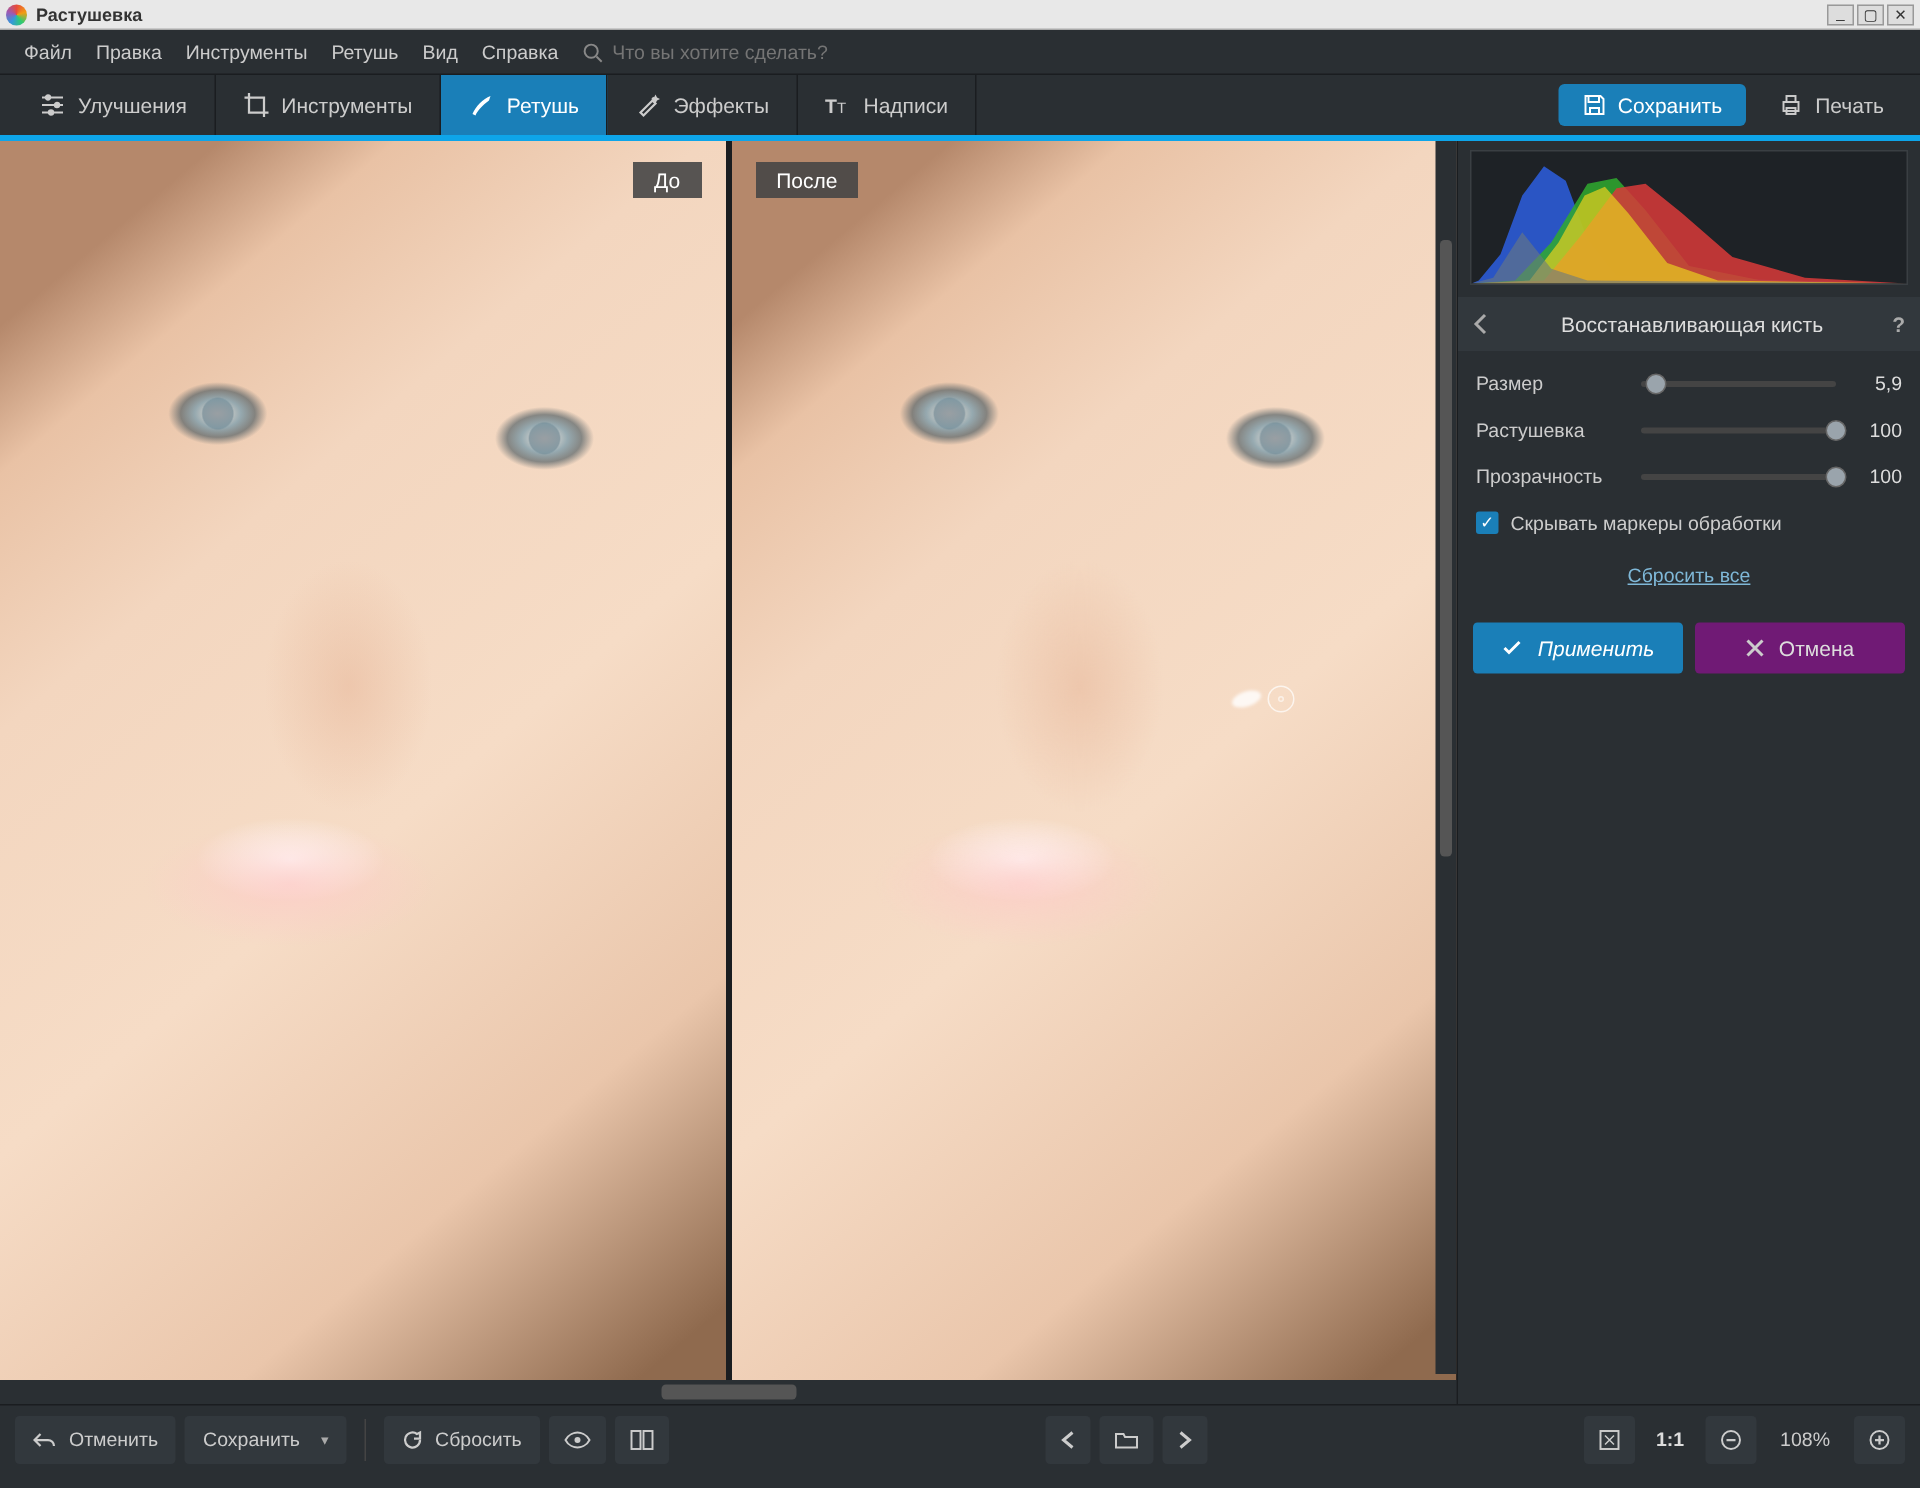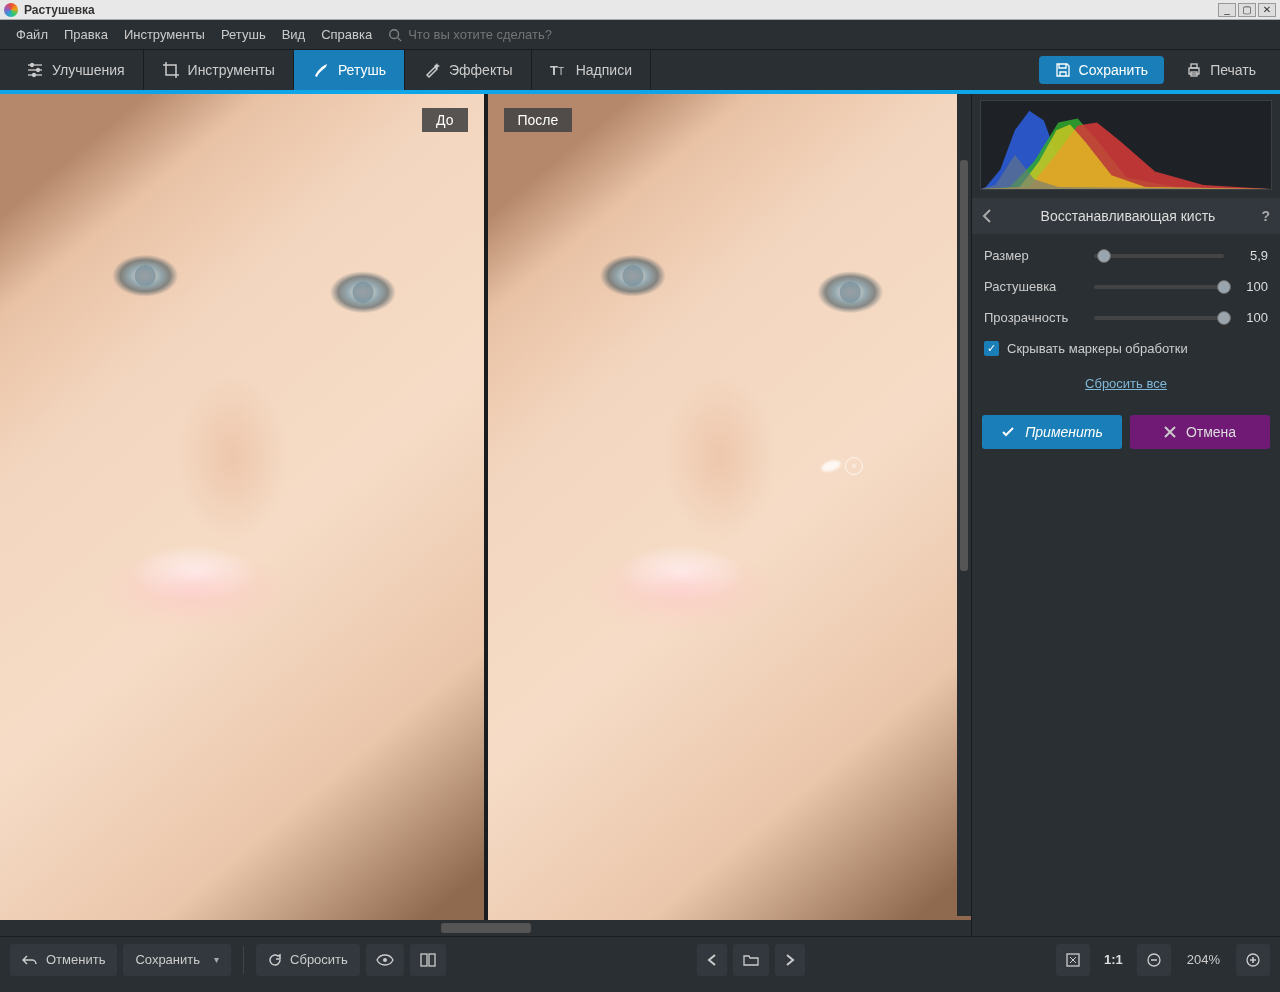--- a/index.html
+++ b/index.html
@@ -327,21 +327,21 @@
           <path d="M4 4l6 6M10 4l-6 6" stroke="#ccc" stroke-width="1"></path>
         </svg>
     </div>
     <div class="one-one">1:1</div>
     <div class="bbtn icon-only">
       <svg width="14" height="14" viewBox="0 0 14 14">
           <circle cx="7" cy="7" r="6" fill="none" stroke="#ccc" stroke-width="1.3"></circle>
           <line x1="4" y1="7" x2="10" y2="7" stroke="#ccc" stroke-width="1.5"></line>
         </svg>
     </div>
-    <div class="zoom-label">204%</div>
+    <div class="zoom-label">108%</div>
     <div class="bbtn icon-only">
       <svg width="14" height="14" viewBox="0 0 14 14">
           <circle cx="7" cy="7" r="6" fill="none" stroke="#ccc" stroke-width="1.3"></circle>
           <line x1="4" y1="7" x2="10" y2="7" stroke="#ccc" stroke-width="1.5"></line>
           <line x1="7" y1="4" x2="7" y2="10" stroke="#ccc" stroke-width="1.5"></line>
         </svg>
     </div>
   </div>
 </div>
 

